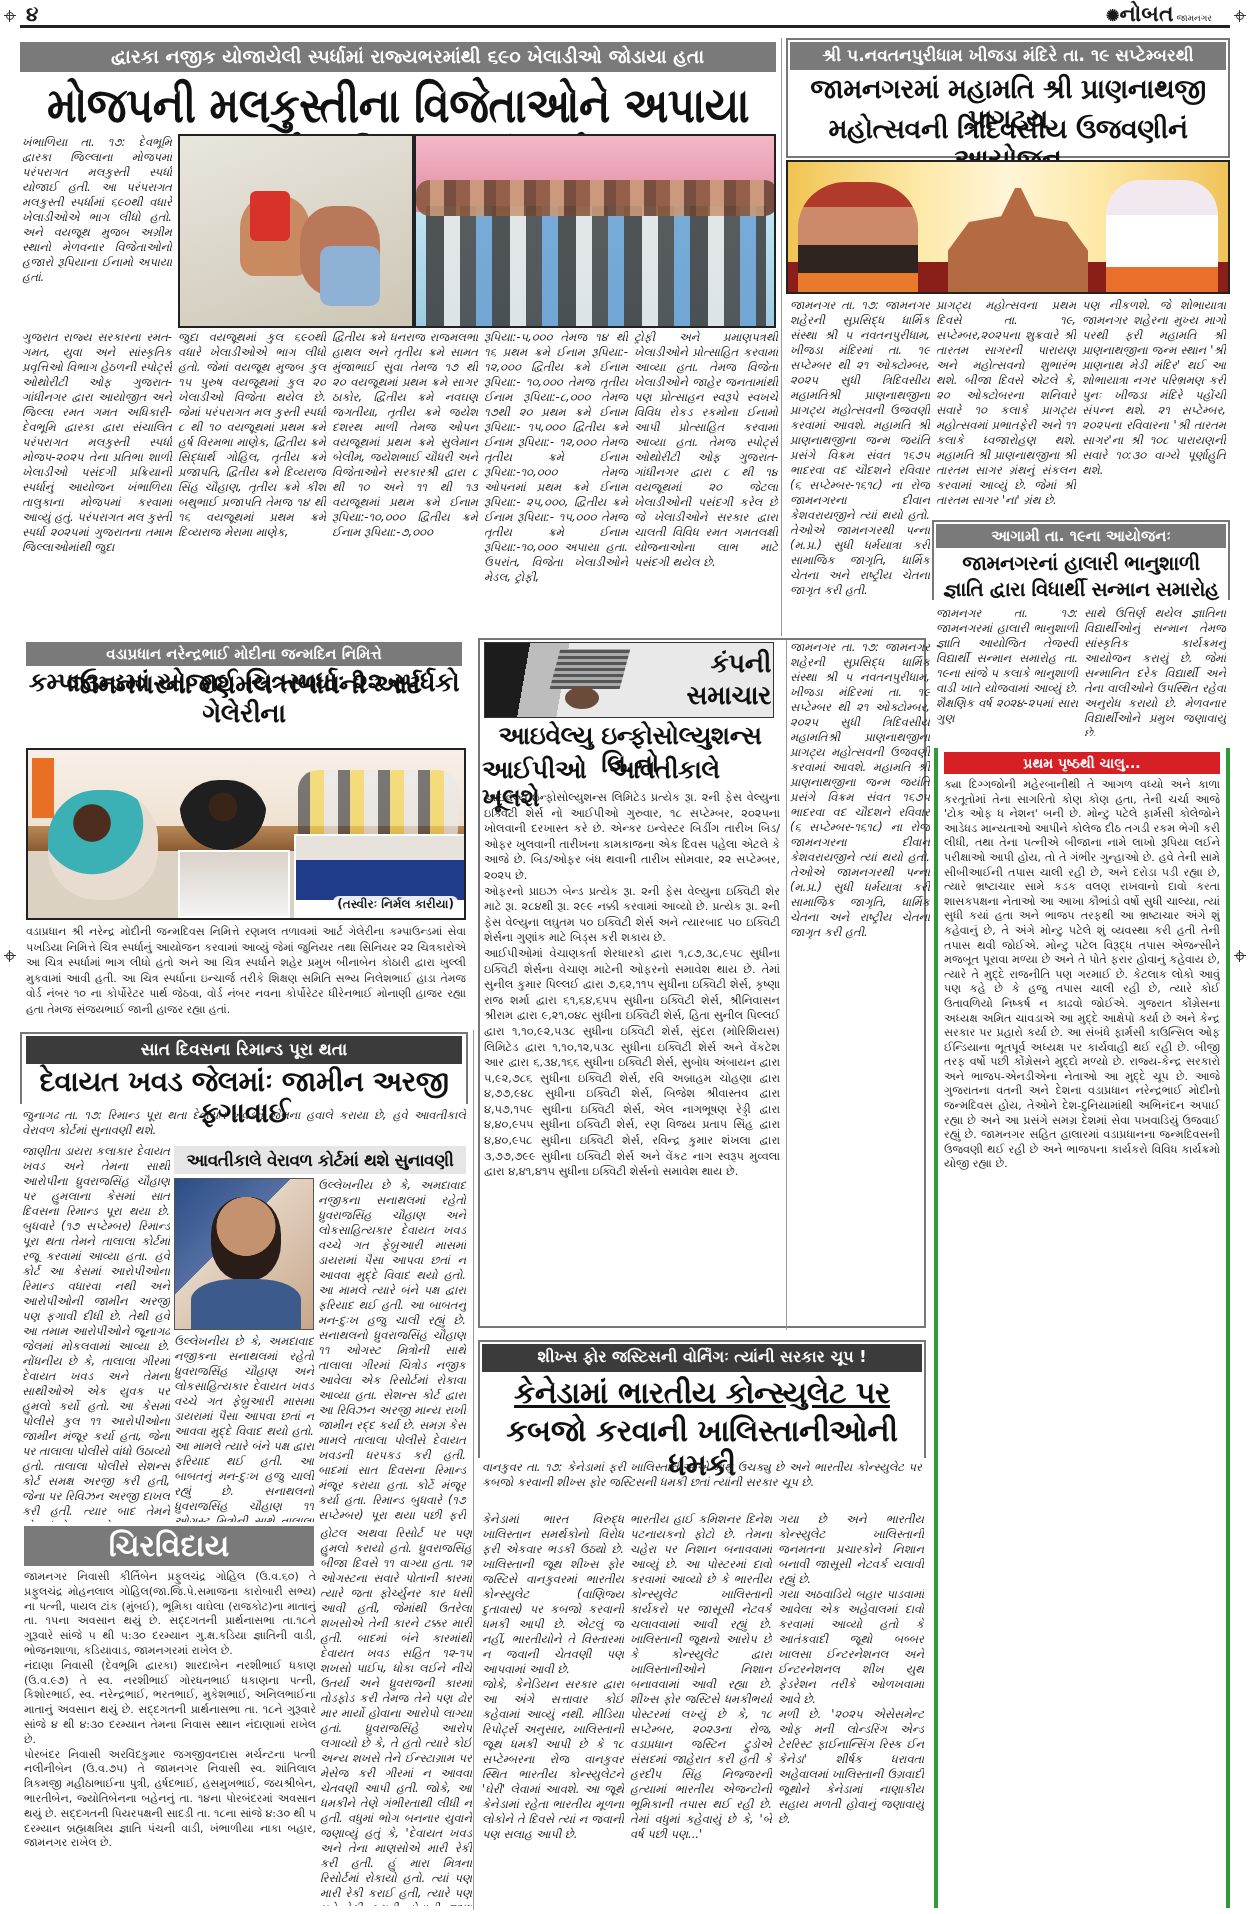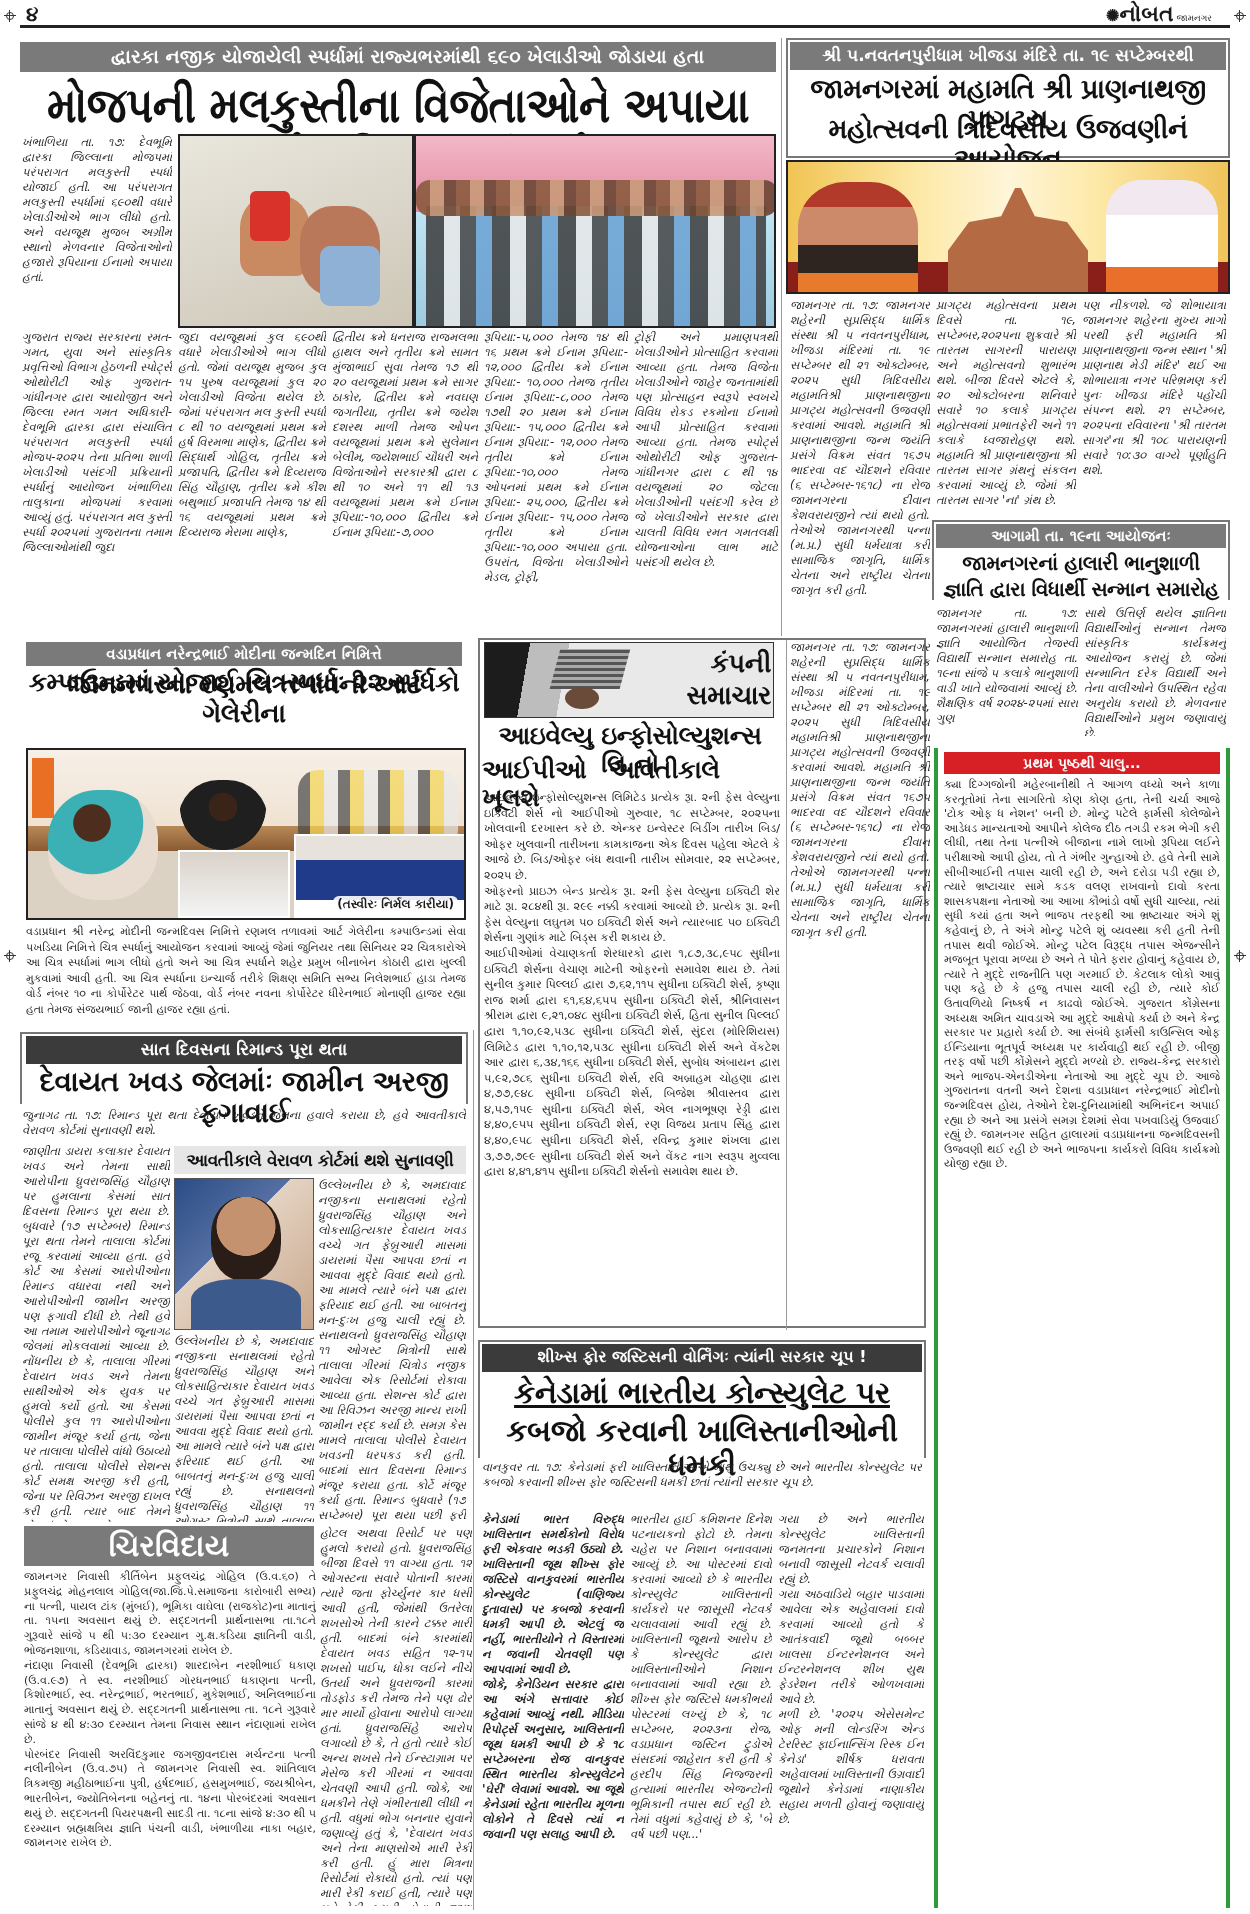--- a/index.html
+++ b/index.html
@@ -176,19 +176,19 @@
 નંદાણા નિવાસી (દેવભૂમિ દ્વારકા) શારદાબેન નરશીભાઈ ધકાણ (ઉ.વ.૯૭) તે સ્વ. નરશીભાઈ ગોરધનભાઈ ધકાણના પત્ની, કિશોરભાઈ, સ્વ. નરેન્દ્રભાઈ, ભરતભાઈ, મુકેશભાઈ, અનિલભાઈના માતાનું અવસાન થયું છે. સદ્દગતની પ્રાર્થનાસભા તા. ૧૮ને ગુરૂવારે સાંજે ૪ થી ૪:૩૦ દરમ્યાન તેમના નિવાસ સ્થાન નંદાણામાં રાખેલ છે.
 પોરબંદર નિવાસી અરવિંદકુમાર જગજીવનદાસ મર્ચન્ટના પત્ની નલીનીબેન (ઉ.વ.૭૫) તે જામનગર નિવાસી સ્વ. શાંતિલાલ ત્રિકમજી મહીઠાભાઈના પુત્રી, હર્ષદભાઈ, હસમુખભાઈ, જયશ્રીબેન, ભારતીબેન, જ્યોતિબેનના બહેનનું તા. ૧૪ના પોરબંદરમાં અવસાન થયું છે. સદ્દગતની પિયરપક્ષની સાદડી તા. ૧૮ના સાંજે ૪:૩૦ થી ૫ દરમ્યાન બ્રહ્મક્ષત્રિય જ્ઞાતિ પંચની વાડી, ખંભાળીયા નાકા બહાર, જામનગર રાખેલ છે.</div>
 </section>
 
 <section>
   <div class="boxed" style="left:478px;top:1340px;width:448px;height:118px;border-bottom:none;"></div>
   <div class="abs kicker dark" style="left:482px;top:1344px;width:440px;height:28px;font-size:16px;">શીખ્સ ફોર જસ્ટિસની વોર્નિંગઃ ત્યાંની સરકાર ચૂપ !</div>
   <div class="abs head" style="left:482px;top:1376px;width:440px;font-size:30px;text-decoration:underline;">કેનેડામાં ભારતીય કોન્સ્યુલેટ પર</div>
   <div class="abs head" style="left:482px;top:1414px;width:440px;font-size:30px;">કબજો કરવાની ખાલિસ્તાનીઓની ધમકી</div>
   <div class="col txt" style="left:482px;top:1460px;width:440px;height:48px;">વાનકુવર તા. ૧૭: કેનેડામાં ફરી ખાલિસ્તાનીઓએ માથુ ઉચક્યુ છે અને ભારતીય કોન્સ્યુલેટ પર કબજો કરવાની શીખ્સ ફોર જસ્ટિસની ધમકી છતાં ત્યાંની સરકાર ચૂપ છે.</div>
-  <div class="col txt" style="left:482px;top:1512px;width:142px;height:396px;white-space:pre-line;font-weight:bold;">કેનેડામાં ભારત વિરુદ્ધ ખાલિસ્તાન સમર્થકોનો વિરોધ ફરી એકવાર ભડકી ઉઠ્યો છે. ખાલિસ્તાની જૂથ શીખ્સ ફોર જસ્ટિસે વાનકુવરમાં ભારતીય કોન્સ્યુલેટ (વાણિજ્ય દુતાવાસ) પર કબજો કરવાની ધમકી આપી છે. એટલું જ નહીં, ભારતીયોને તે વિસ્તારમાં ન જવાની ચેતવણી પણ આપવામાં આવી છે.
+  <div class="col txt" style="left:482px;top:1512px;width:142px;height:396px;white-space:pre-line;">કેનેડામાં ભારત વિરુદ્ધ ખાલિસ્તાન સમર્થકોનો વિરોધ ફરી એકવાર ભડકી ઉઠ્યો છે. ખાલિસ્તાની જૂથ શીખ્સ ફોર જસ્ટિસે વાનકુવરમાં ભારતીય કોન્સ્યુલેટ (વાણિજ્ય દુતાવાસ) પર કબજો કરવાની ધમકી આપી છે. એટલું જ નહીં, ભારતીયોને તે વિસ્તારમાં ન જવાની ચેતવણી પણ આપવામાં આવી છે.
 જોકે, કેનેડિયન સરકાર દ્વારા આ અંગે સત્તાવાર કોઈ કહેવામાં આવ્યું નથી. મીડિયા રિપોર્ટ્સ અનુસાર, ખાલિસ્તાની જૂથ ધમકી આપી છે કે ૧૮ સપ્ટેમ્બરના રોજ વાનકુવર સ્થિત ભારતીય કોન્સ્યુલેટને 'ઘેરી' લેવામાં આવશે. આ જૂથે કેનેડામાં રહેતા ભારતીય મૂળના લોકોને તે દિવસે ત્યાં ન જવાની પણ સલાહ આપી છે.</div>
   <div class="col txt" style="left:630px;top:1512px;width:142px;height:396px;">ભારતીય હાઈ કમિશનર દિનેશ પટનાયકનો ફોટો છે. તેમના ચહેરા પર નિશાન બનાવવામાં આવ્યું છે. આ પોસ્ટરમાં દાવો કરવામાં આવ્યો છે કે ભારતીય કોન્સ્યુલેટ ખાલિસ્તાની કાર્યકરો પર જાસૂસી નેટવર્ક ચલાવવામાં આવી રહ્યું છે. ખાલિસ્તાની જૂથનો આરોપ છે કે કોન્સ્યુલેટ દ્વારા ખાલિસ્તાનીઓને નિશાન બનાવવામાં આવી રહ્યા છે. શીખ્સ ફોર જસ્ટિસે ધમકીભર્યા પોસ્ટરમાં લખ્યું છે કે, ૧૮ સપ્ટેમ્બર, ૨૦૨૩ના રોજ, વડાપ્રધાન જસ્ટિન ટ્રુડોએ સંસદમાં જાહેરાત કરી હતી કે હરદીપ સિંહ નિજ્જરની હત્યામાં ભારતીય એજન્ટોની ભૂમિકાની તપાસ થઈ રહી છે. તેમાં વધુમાં કહેવાયું છે કે, 'બે વર્ષ પછી પણ...'</div>
   <div class="col txt" style="left:778px;top:1512px;width:146px;height:396px;white-space:pre-line;">ગયા છે અને ભારતીય કોન્સ્યુલેટ ખાલિસ્તાની જનમતના પ્રચારકોને નિશાન બનાવી જાસૂસી નેટવર્ક ચલાવી રહ્યું છે.
 ગયા અઠવાડિયે બહાર પાડવામાં આવેલા એક અહેવાલમાં દાવો કરવામાં આવ્યો હતો કે આતંકવાદી જૂથો બબ્બર ખાલસા ઈન્ટરનેશનલ અને ઈન્ટરનેશનલ શીખ યુથ ફેડરેશન તરીકે ઓળખવામાં આવે છે.
 મળી છે. '૨૦૨૫ એસેસમેન્ટ ઓફ મની લોન્ડરિંગ એન્ડ ટેરરિસ્ટ ફાઈનાન્સિંગ રિસ્ક ઈન કેનેડા' શીર્ષક ધરાવતા અહેવાલમાં ખાલિસ્તાની ઉગ્રવાદી જૂથોને કેનેડામાં નાણાકીય સહાય મળતી હોવાનું જણાવાયું છે.</div>
 </section>
 
 </body></html>

